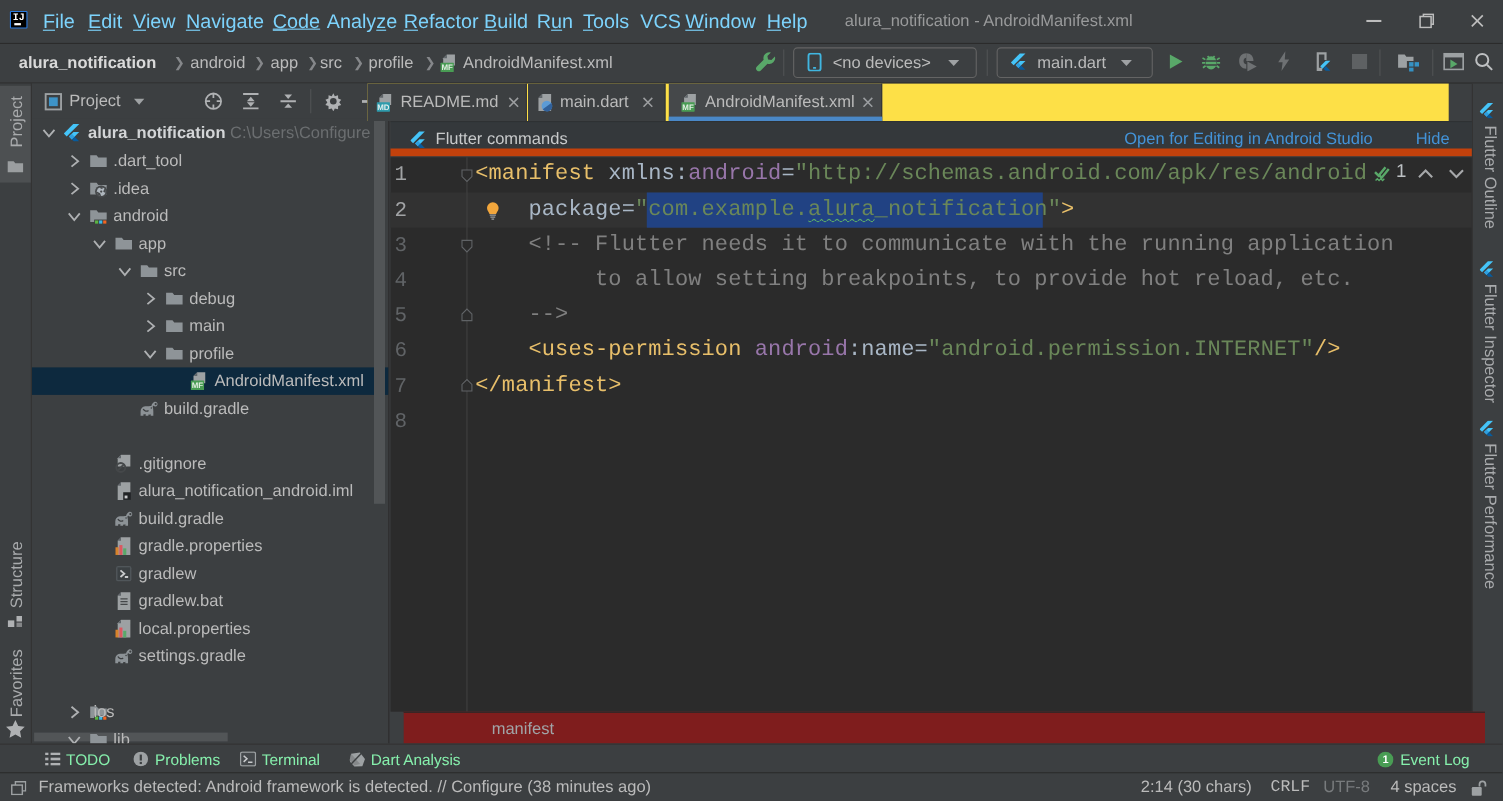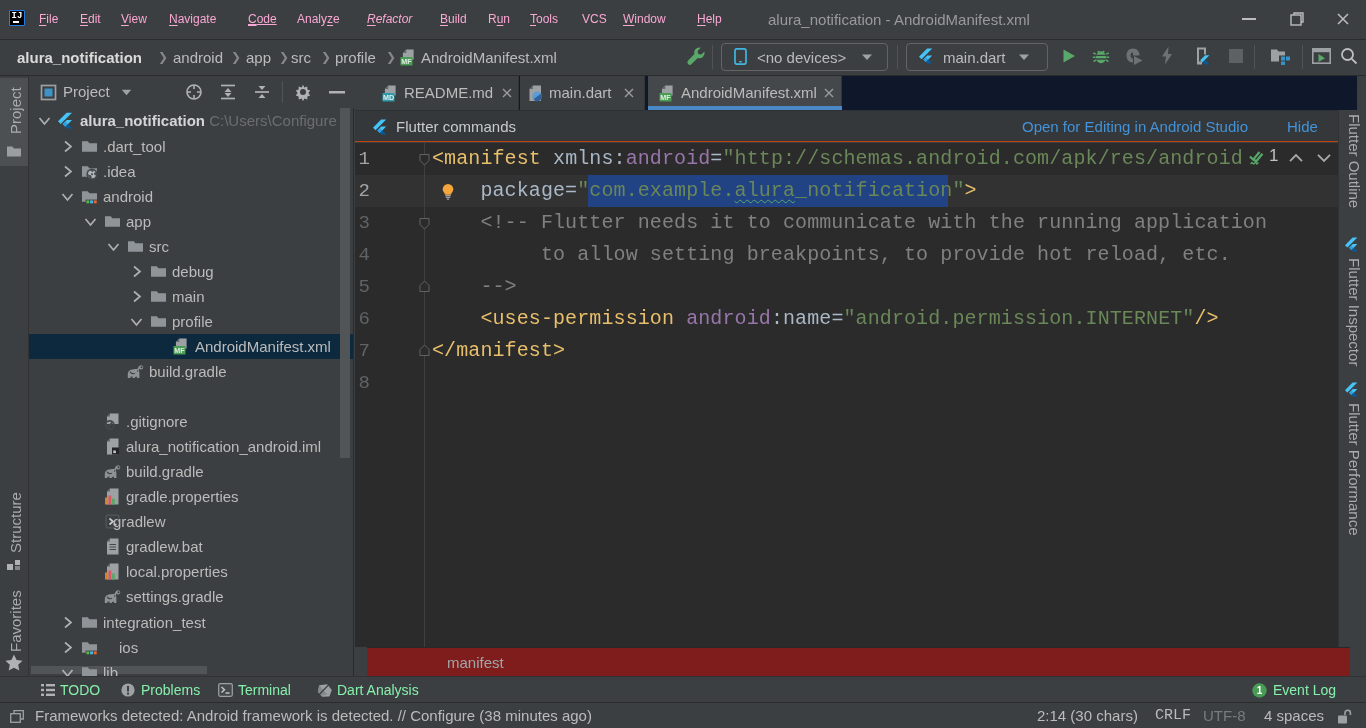--- a/index.html
+++ b/index.html
@@ -2,21 +2,21 @@
 <html><head>
 <meta charset="utf-8">
 <style>
   html,body{margin:0;padding:0;}
   body{width:1366px;height:728px;overflow:hidden;background:#3c3f41;
        font-family:"Liberation Sans",sans-serif;color:#bbbbbb;position:relative;}
   .abs{position:absolute;}
   svg{display:block;}
   
   #titlebar{position:absolute;left:0;top:0;width:1366px;height:39px;background:#3c3f41;border-bottom:1px solid #2b2b2b;}
-  .menu{position:absolute;top:0;height:39px;line-height:39px;font-size:12px;color:#f9a8d4;}
+  .menu{position:absolute;top:0;height:39px;line-height:39px;font-size:18px;color:#7dd3fc;}
   .menu u{text-decoration:underline;text-underline-offset:2px;}
   #wintitle{position:absolute;top:0;height:39px;line-height:39px;font-size:15px;color:#999a9b;}
   
   #toolbar{position:absolute;left:0;top:40px;width:1366px;height:35px;background:#3c3f41;border-bottom:1px solid #2b2b2b;}
   .bc{position:absolute;top:0;height:35px;line-height:35px;font-size:15px;color:#bbbbbb;}
   .bcsep{color:#87888a;font-size:13px;}
   .tsep{position:absolute;top:5px;width:1px;height:24px;background:#515355;}
   .combo{position:absolute;top:3px;height:26px;border:1px solid #646464;border-radius:4px;background:#3c3f41;}
   
   #lstripe{position:absolute;left:0;top:76px;width:28px;height:600px;background:#3c3f41;border-right:1px solid #323232;}
@@ -24,24 +24,24 @@
   .vlabel-up{writing-mode:vertical-rl;transform:rotate(180deg);font-size:15px;color:#a9abad;}
   .vlabel-dn{writing-mode:vertical-rl;font-size:15px;color:#a9abad;}
   
   #pheader{position:absolute;left:29px;top:76px;width:325px;height:32px;background:#3c3f41;}
   #ptree{position:absolute;left:29px;top:76px;width:325px;height:600px;background:#3c3f41;overflow:hidden;border-right:1px solid #2b2b2b;box-sizing:border-box;}
   .trow{position:absolute;left:0;height:25px;width:325px;font-size:15px;color:#bbbbbb;}
   .trow .lbl{position:absolute;top:0;line-height:25px;white-space:nowrap;}
   .ticon{position:absolute;top:4px;width:17px;height:17px;}
   .tchev{position:absolute;top:4px;width:17px;height:17px;}
   
-  #tabbar{position:absolute;left:374px;top:76px;width:983px;height:34px;background:#0f172a;}
+  #tabbar{position:absolute;left:334px;top:76px;width:983px;height:34px;background:#fde047;}
   .tab{position:absolute;top:0;height:34px;background:#3c3f41;border-right:1px solid #323537;box-sizing:border-box;}
   .tab .tlbl{position:absolute;top:0;line-height:34px;font-size:15px;color:#bbbbbb;white-space:nowrap;}
-  #banner{position:absolute;left:355px;top:110px;width:983px;height:32px;background:#34383b;border-top:1px solid #2e3133;border-bottom:1px solid #c2410c;box-sizing:border-box;}
+  #banner{position:absolute;left:355px;top:110px;width:983px;height:32px;background:#34383b;border-top:1px solid #2e3133;border-bottom:7px solid #c2410c;box-sizing:border-box;}
   #codearea{position:absolute;left:355px;top:143px;width:983px;height:504px;background:#2b2b2b;}
   .cline{position:absolute;left:0;width:983px;height:32px;line-height:32px;
          font-family:"Liberation Mono",monospace;font-size:20px;white-space:pre;letter-spacing:0.1px;}
   .lnum{position:absolute;left:0;width:15px;text-align:right;height:32px;line-height:32px;
         font-family:"Liberation Mono",monospace;font-size:19px;color:#606366;}
   .tag{color:#e8bf6a;}.attr{color:#a9b7c6;}.ns{color:#9876aa;}.str{color:#6a8759;}.cmt{color:#808080;}
   #crumbbar{position:absolute;left:367px;top:647px;width:983px;height:29px;background:#7f1d1d;border-top:1px solid #282828;box-sizing:border-box;}
   
   #bottombar{position:absolute;left:0;top:676px;width:1366px;height:26px;background:#3c3f41;border-top:1px solid #323232;}
   .bwbtn{position:absolute;top:0;height:26px;line-height:26px;font-size:14px;color:#86efac;}
@@ -147,21 +147,21 @@
   <div class="abs" style="left:9px;top:10px;width:14px;height:14px;background:#000;border:1.5px solid #2a7be0;border-radius:1px;">
     <div style="font-family:'Liberation Mono',monospace;font-size:9px;font-weight:bold;color:#fff;text-align:center;line-height:10px;">IJ</div>
     <div style="position:absolute;left:2.5px;top:10px;width:6px;height:1.8px;background:#fff;"></div>
   </div>
   <div class="menu" style="left:39px;"><u>F</u>ile</div>
   <div class="menu" style="left:80px;"><u>E</u>dit</div>
   <div class="menu" style="left:121px;"><u>V</u>iew</div>
   <div class="menu" style="left:169px;"><u>N</u>avigate</div>
   <div class="menu" style="left:248px;text-decoration:underline;"><u>C</u>ode</div>
   <div class="menu" style="left:297px;">Analy<u>z</u>e</div>
-  <div class="menu" style="left:367px;font-style:italic;"><u>R</u>efactor</div>
+  <div class="menu" style="left:367px;"><u>R</u>efactor</div>
   <div class="menu" style="left:440px;"><u>B</u>uild</div>
   <div class="menu" style="left:488px;">R<u>u</u>n</div>
   <div class="menu" style="left:530px;"><u>T</u>ools</div>
   <div class="menu" style="left:582px;">VCS</div>
   <div class="menu" style="left:623px;"><u>W</u>indow</div>
   <div class="menu" style="left:697px;"><u>H</u>elp</div>
   <div id="wintitle" style="left:768px;">alura_notification - AndroidManifest.xml</div>
 
   <svg class="abs" style="left:1242px;top:18px;" width="14" height="2">
       <rect width="14" height="2" fill="#bdbdbd"></rect>
@@ -420,57 +420,48 @@
   <div class="trow" style="top:408px;">
     <svg class="ticon" style="left:75px;">
         <use href="#i-props"></use>
       </svg>
     <span class="lbl" style="left:97px;">gradle.properties</span>
   </div>
   <div class="trow" style="top:433px;">
     <svg class="ticon" style="left:75px;">
         <use href="#i-gradlew"></use>
       </svg>
-    <span class="lbl" style="left:84px;text-align:right;">gradlew</span>
+    <span class="lbl" style="left:97px;text-align:right;">gradlew</span>
   </div>
   <div class="trow" style="top:458px;">
     <svg class="ticon" style="left:75px;">
         <use href="#i-txt"></use>
       </svg>
     <span class="lbl" style="left:97px;">gradlew.bat</span>
   </div>
   <div class="trow" style="top:483px;">
     <svg class="ticon" style="left:75px;">
         <use href="#i-props"></use>
       </svg>
     <span class="lbl" style="left:97px;">local.properties</span>
   </div>
   <div class="trow" style="top:508px;">
     <svg class="ticon" style="left:75px;">
         <use href="#i-gradle"></use>
       </svg>
     <span class="lbl" style="left:97px;">settings.gradle</span>
-  </div>
-  <div class="trow" style="top:534px;">
-    <svg class="tchev" style="left:30px;">
-        <use href="#i-chev-r"></use>
-      </svg>
-    <svg class="ticon" style="left:52px;">
-        <use href="#i-folder"></use>
-      </svg>
-    <span class="lbl" style="left:74px;">integration_test</span>
   </div>
   <div class="trow" style="top:559px;">
     <svg class="tchev" style="left:30px;">
         <use href="#i-chev-r"></use>
       </svg>
     <svg class="ticon" style="left:52px;">
         <use href="#i-folder-and"></use>
       </svg>
-    <span class="lbl" style="left:90px;">ios</span>
+    <span class="lbl" style="left:56px;">ios</span>
   </div>
   <div class="trow" style="top:584px;">
     <svg class="tchev" style="left:30px;">
         <use href="#i-chev-d"></use>
       </svg>
     <svg class="ticon" style="left:52px;">
         <use href="#i-folder"></use>
       </svg>
     <span class="lbl" style="left:74px;">lib</span>
   </div>

